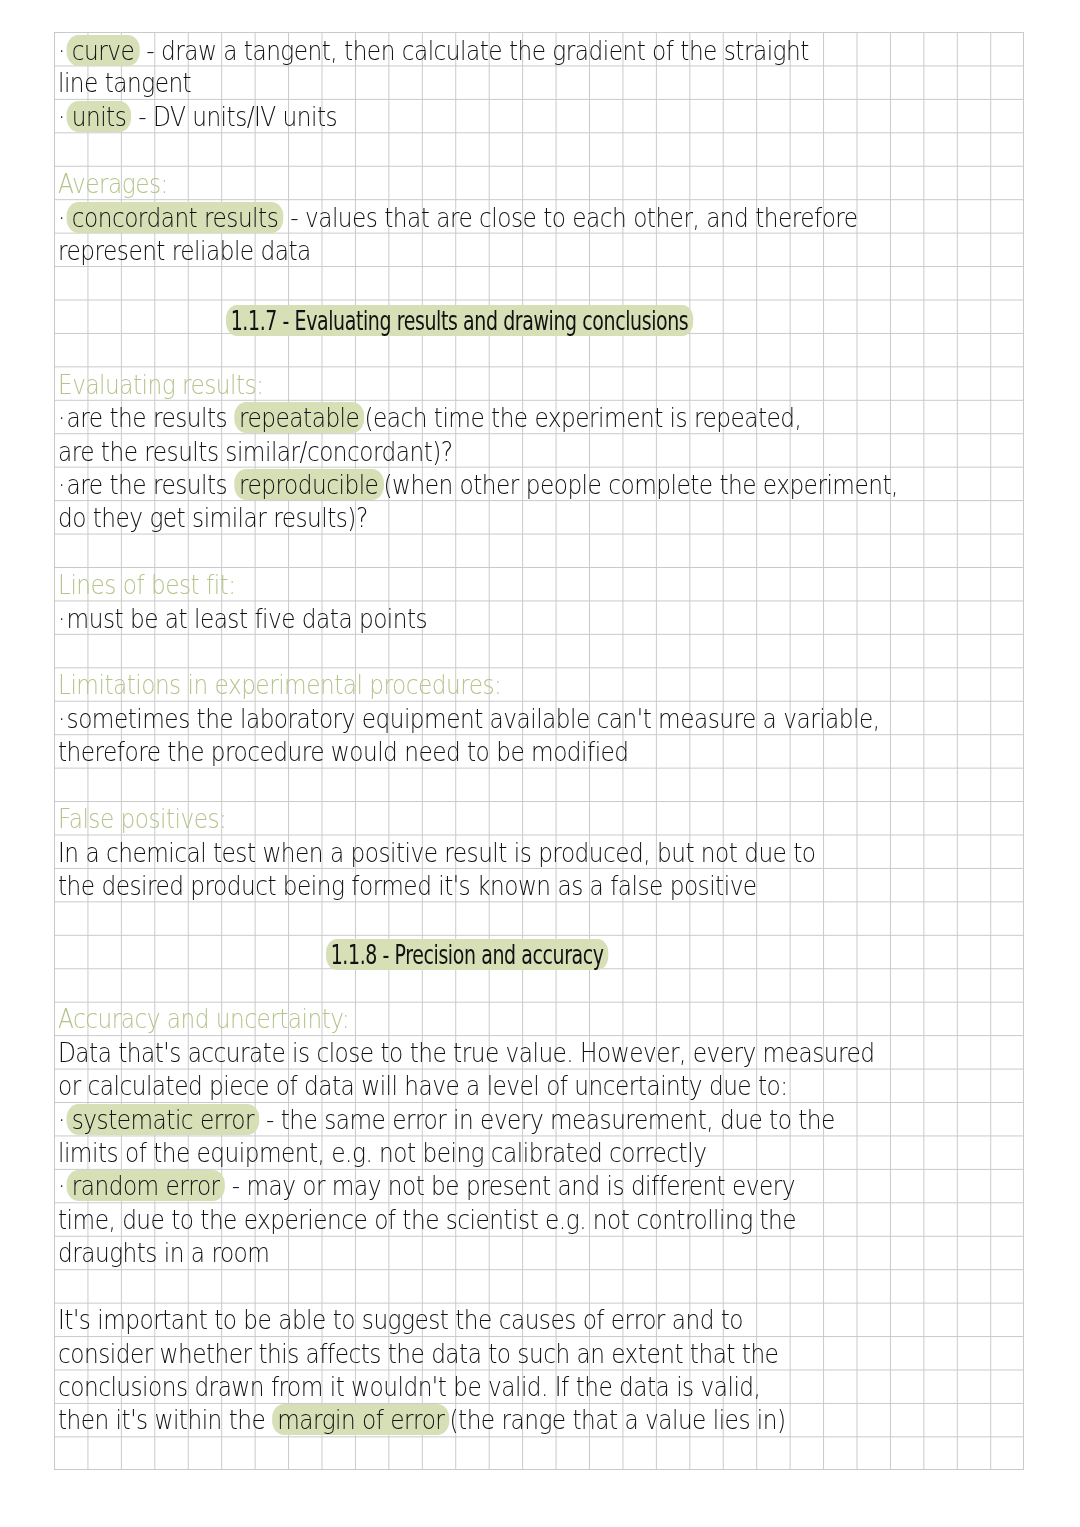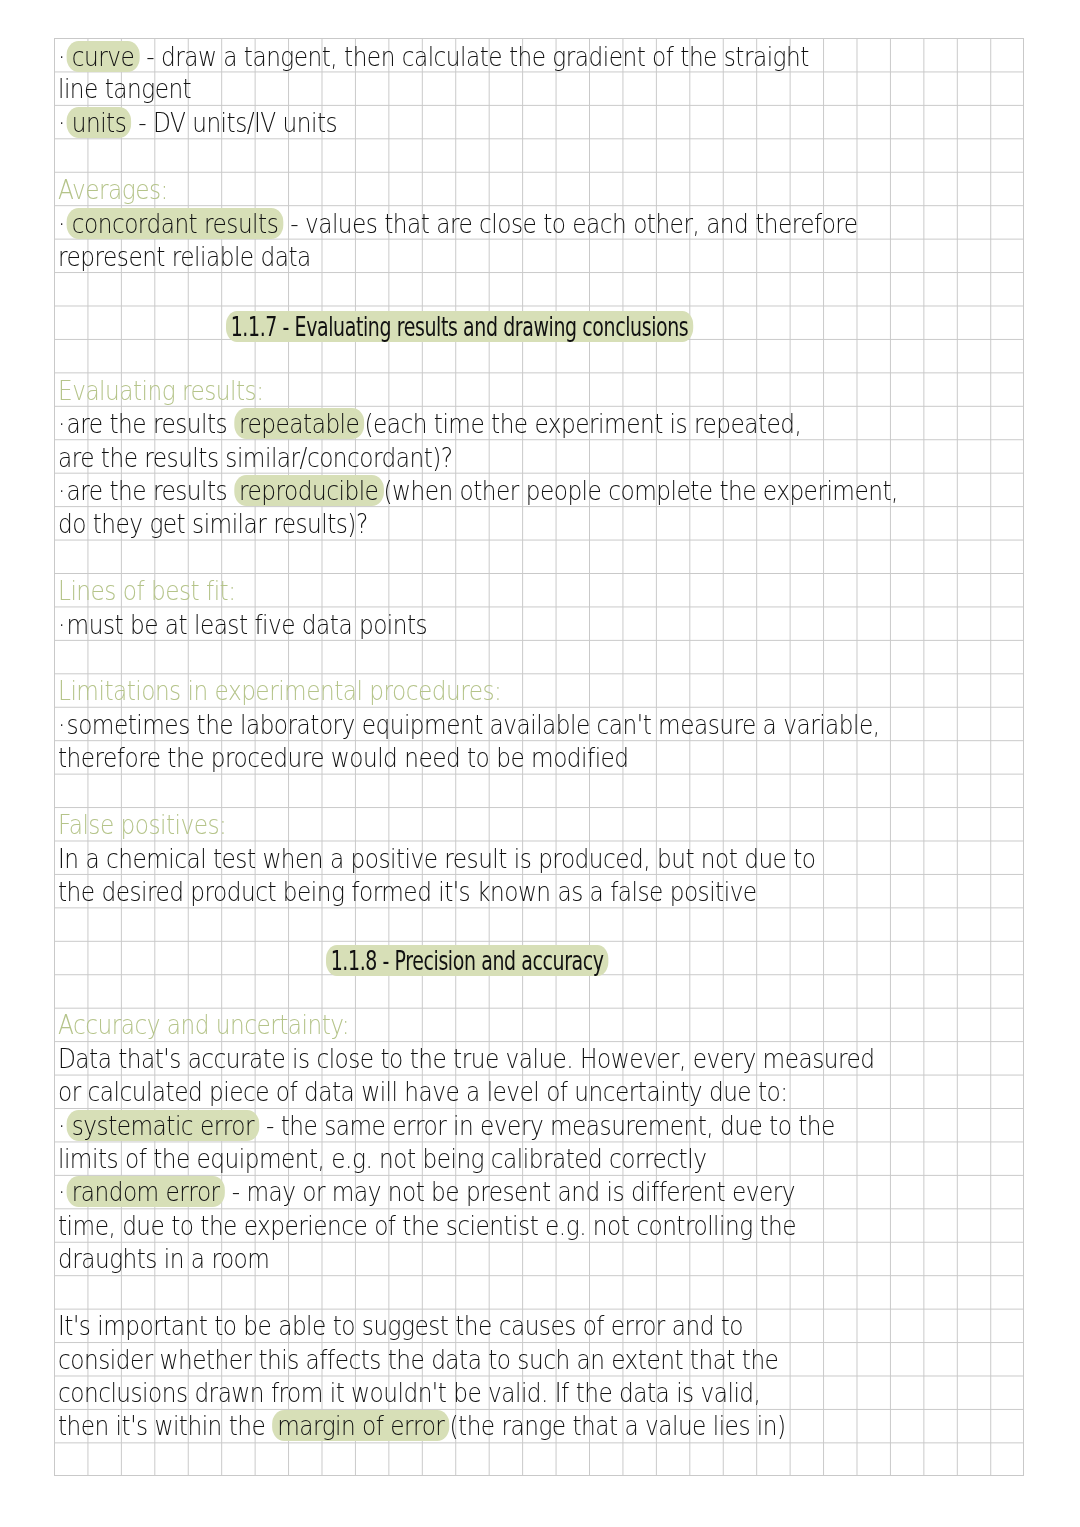--- a/index.html
+++ b/index.html
@@ -1,18 +1,18 @@
 <!DOCTYPE html>
 <html><head>
 <meta charset="utf-8">
 <style>
   html,body{margin:0;padding:0;background:#ffffff;}
   body{width:1080px;height:1527px;position:relative;overflow:hidden;
        font-family:"DejaVu Sans Condensed","DejaVu Sans",sans-serif;}
-  .page{position:absolute;left:54px;top:38px;width:969px;height:1437px;
+  .page{position:absolute;left:54px;top:32px;width:969px;height:1437px;
         background-color:#fff;
         background-image:
           linear-gradient(to right,#c9c9c9 1px,transparent 1px),
           linear-gradient(to bottom,#c9c9c9 1px,transparent 1px);
         background-size:33.45px 33.45px;
         border-right:1px solid #c9c9c9;border-bottom:1px solid #c9c9c9;text-align:right;}
   .line{position:absolute;left:4px;white-space:nowrap;color:#111;
         font-size:27px;line-height:33px;letter-spacing:-0.6px;
         transform:scaleX(0.86);transform-origin:left center;
         font-family:"DejaVu Sans",sans-serif;font-weight:300;}

